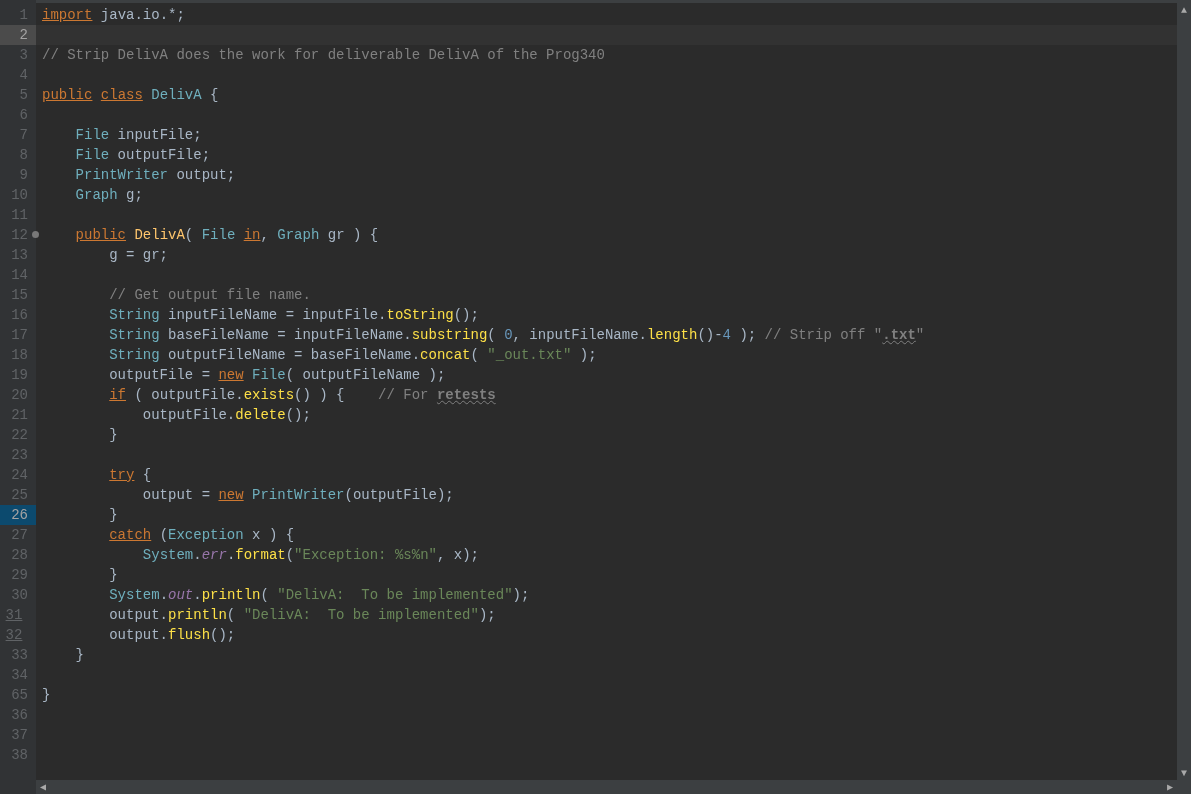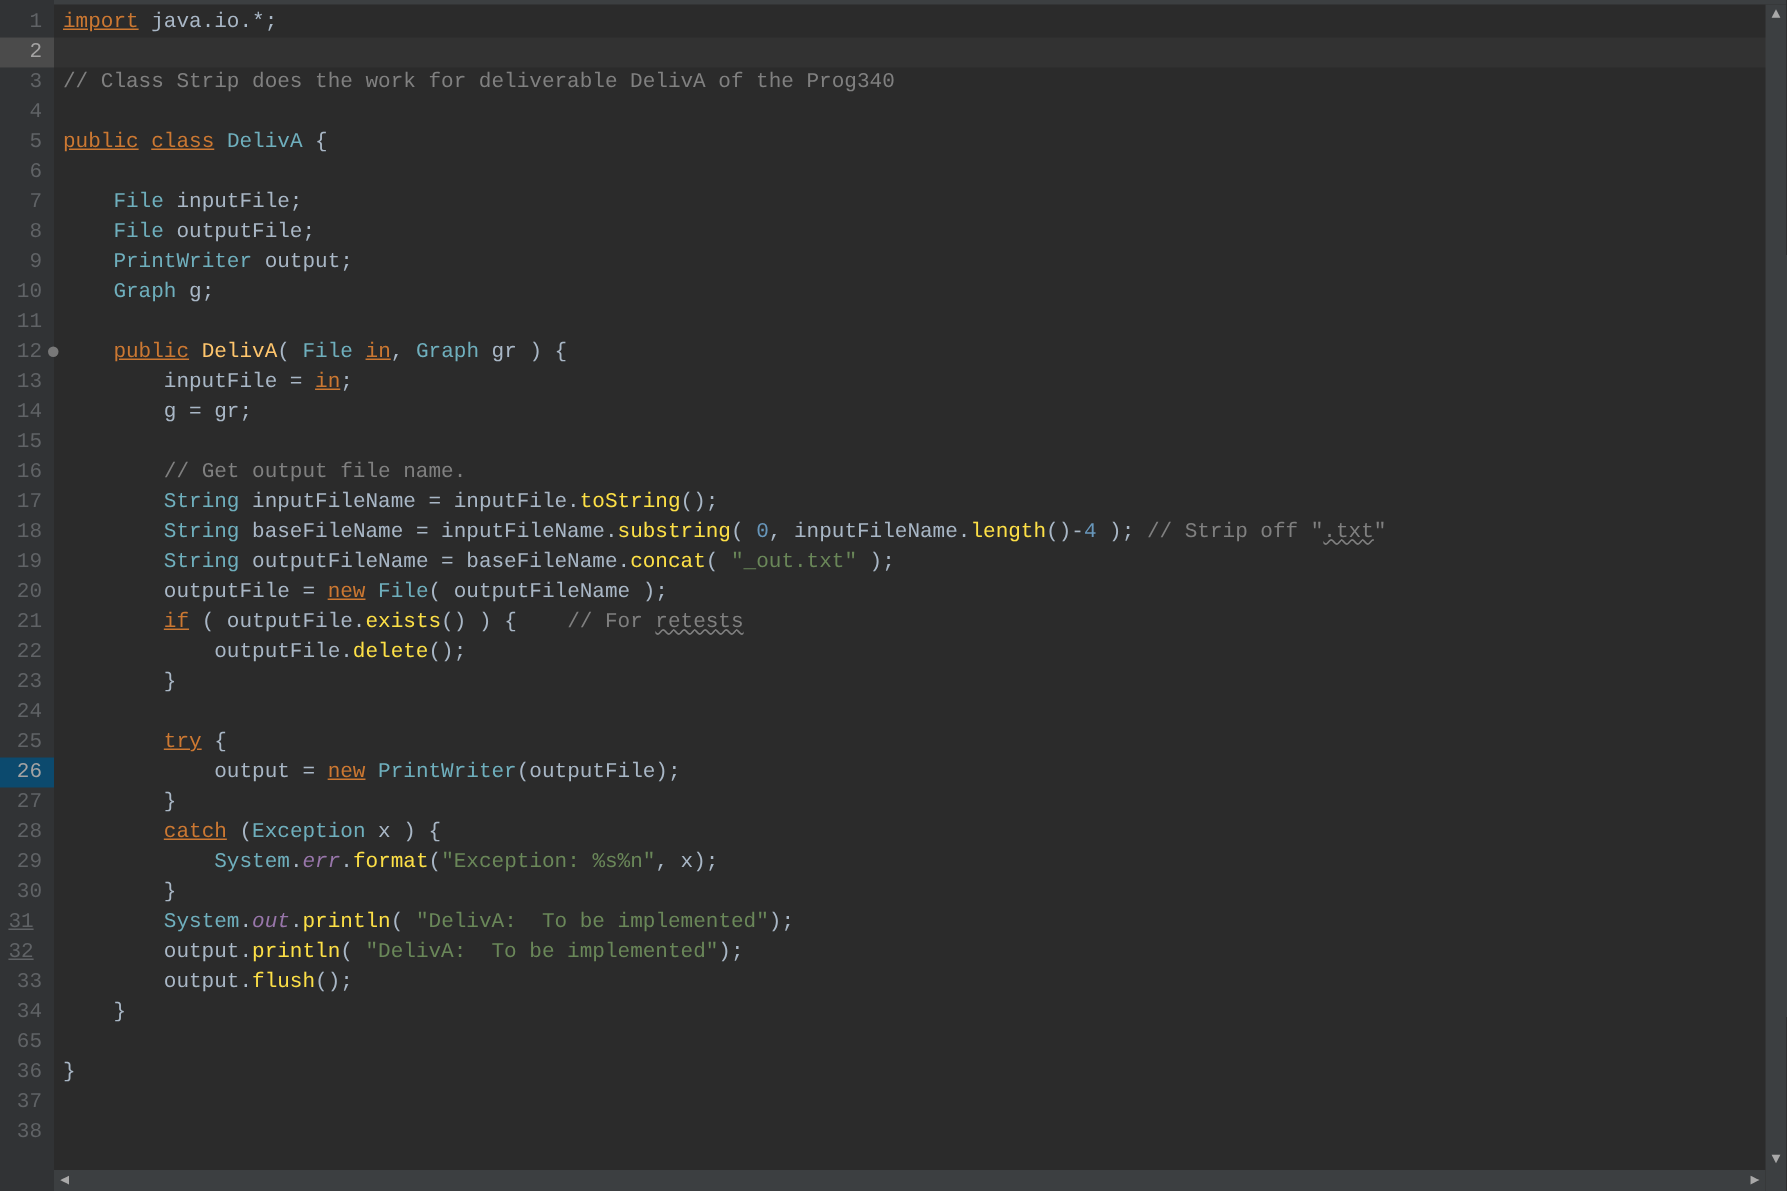--- a/index.html
+++ b/index.html
@@ -74,20 +74,21 @@
   .cls { color: #6fafbd; }
   .field { color: #9876aa; }      
   .num { color: #6897bb; }
   .str { color: #6a8759; }
   .cmt { color: #808080; }
   .mth { color: #fde047; }        
   .mthDef { color: #ffc66d; }
   .squiggle {
     text-decoration: underline wavy #808080;
     text-decoration-thickness: 1px;
+    font-weight: bold;
   }
   .italic { font-style: italic; }
 
   
   .vscroll {
     position: absolute;
     right: 0;
     top: 3px;
     bottom: 14px;
     width: 14px;
@@ -183,31 +184,30 @@
     <div class="ln">34</div>
     <div class="ln">65</div>
     <div class="ln">36</div>
     <div class="ln">37</div>
     <div class="ln">38</div>
   </div>
 
   <div class="code-area">
     <div class="code-line"><span class="kw">import</span><span> java.io.*;</span></div>
     <div class="code-line current"></div>
-    <div class="code-line"><span class="cmt">// Class Strip does the work for deliverable DelivA of the Prog340</span></div>
+    <div class="code-line"><span class="cmt">// Strip DelivA does the work for deliverable DelivA of the Prog340</span></div>
     <div class="code-line"></div>
     <div class="code-line"><span class="kw">public</span><span> </span><span class="kw">class</span><span> </span><span class="cls">DelivA</span><span> {</span></div>
     <div class="code-line"></div>
     <div class="code-line"><span>    </span><span class="cls">File</span><span> inputFile;</span></div>
     <div class="code-line"><span>    </span><span class="cls">File</span><span> outputFile;</span></div>
     <div class="code-line"><span>    </span><span class="cls">PrintWriter</span><span> output;</span></div>
     <div class="code-line"><span>    </span><span class="cls">Graph</span><span> g;</span></div>
     <div class="code-line"></div>
     <div class="code-line"><span>    </span><span class="kw">public</span><span> </span><span class="mthDef">DelivA</span><span>( </span><span class="cls">File</span><span> </span><span class="kw">in</span><span>, </span><span class="cls">Graph</span><span> gr ) {</span></div>
-    <div class="code-line"><span>        inputFile = </span><span class="kw">in</span><span>;</span></div>
     <div class="code-line"><span>        g = gr;</span></div>
     <div class="code-line"></div>
     <div class="code-line"><span>        </span><span class="cmt">// Get output file name.</span></div>
     <div class="code-line"><span>        </span><span class="cls">String</span><span> inputFileName = inputFile.</span><span class="mth">toString</span><span>();</span></div>
     <div class="code-line"><span>        </span><span class="cls">String</span><span> baseFileName = inputFileName.</span><span class="mth">substring</span><span>( </span><span class="num">0</span><span>, inputFileName.</span><span class="mth">length</span><span>()-</span><span class="num">4</span><span> ); </span><span class="cmt">// Strip off "</span><span class="cmt squiggle">.txt</span><span class="cmt">"</span></div>
     <div class="code-line"><span>        </span><span class="cls">String</span><span> outputFileName = baseFileName.</span><span class="mth">concat</span><span>( </span><span class="str">"_out.txt"</span><span> );</span></div>
     <div class="code-line"><span>        outputFile = </span><span class="kw">new</span><span> </span><span class="cls">File</span><span>( outputFileName );</span></div>
     <div class="code-line"><span>        </span><span class="kw">if</span><span> ( outputFile.</span><span class="mth">exists</span><span>() ) {    </span><span class="cmt">// For </span><span class="cmt squiggle">retests</span></div>
     <div class="code-line"><span>            outputFile.</span><span class="mth">delete</span><span>();</span></div>
     <div class="code-line"><span>        }</span></div>

